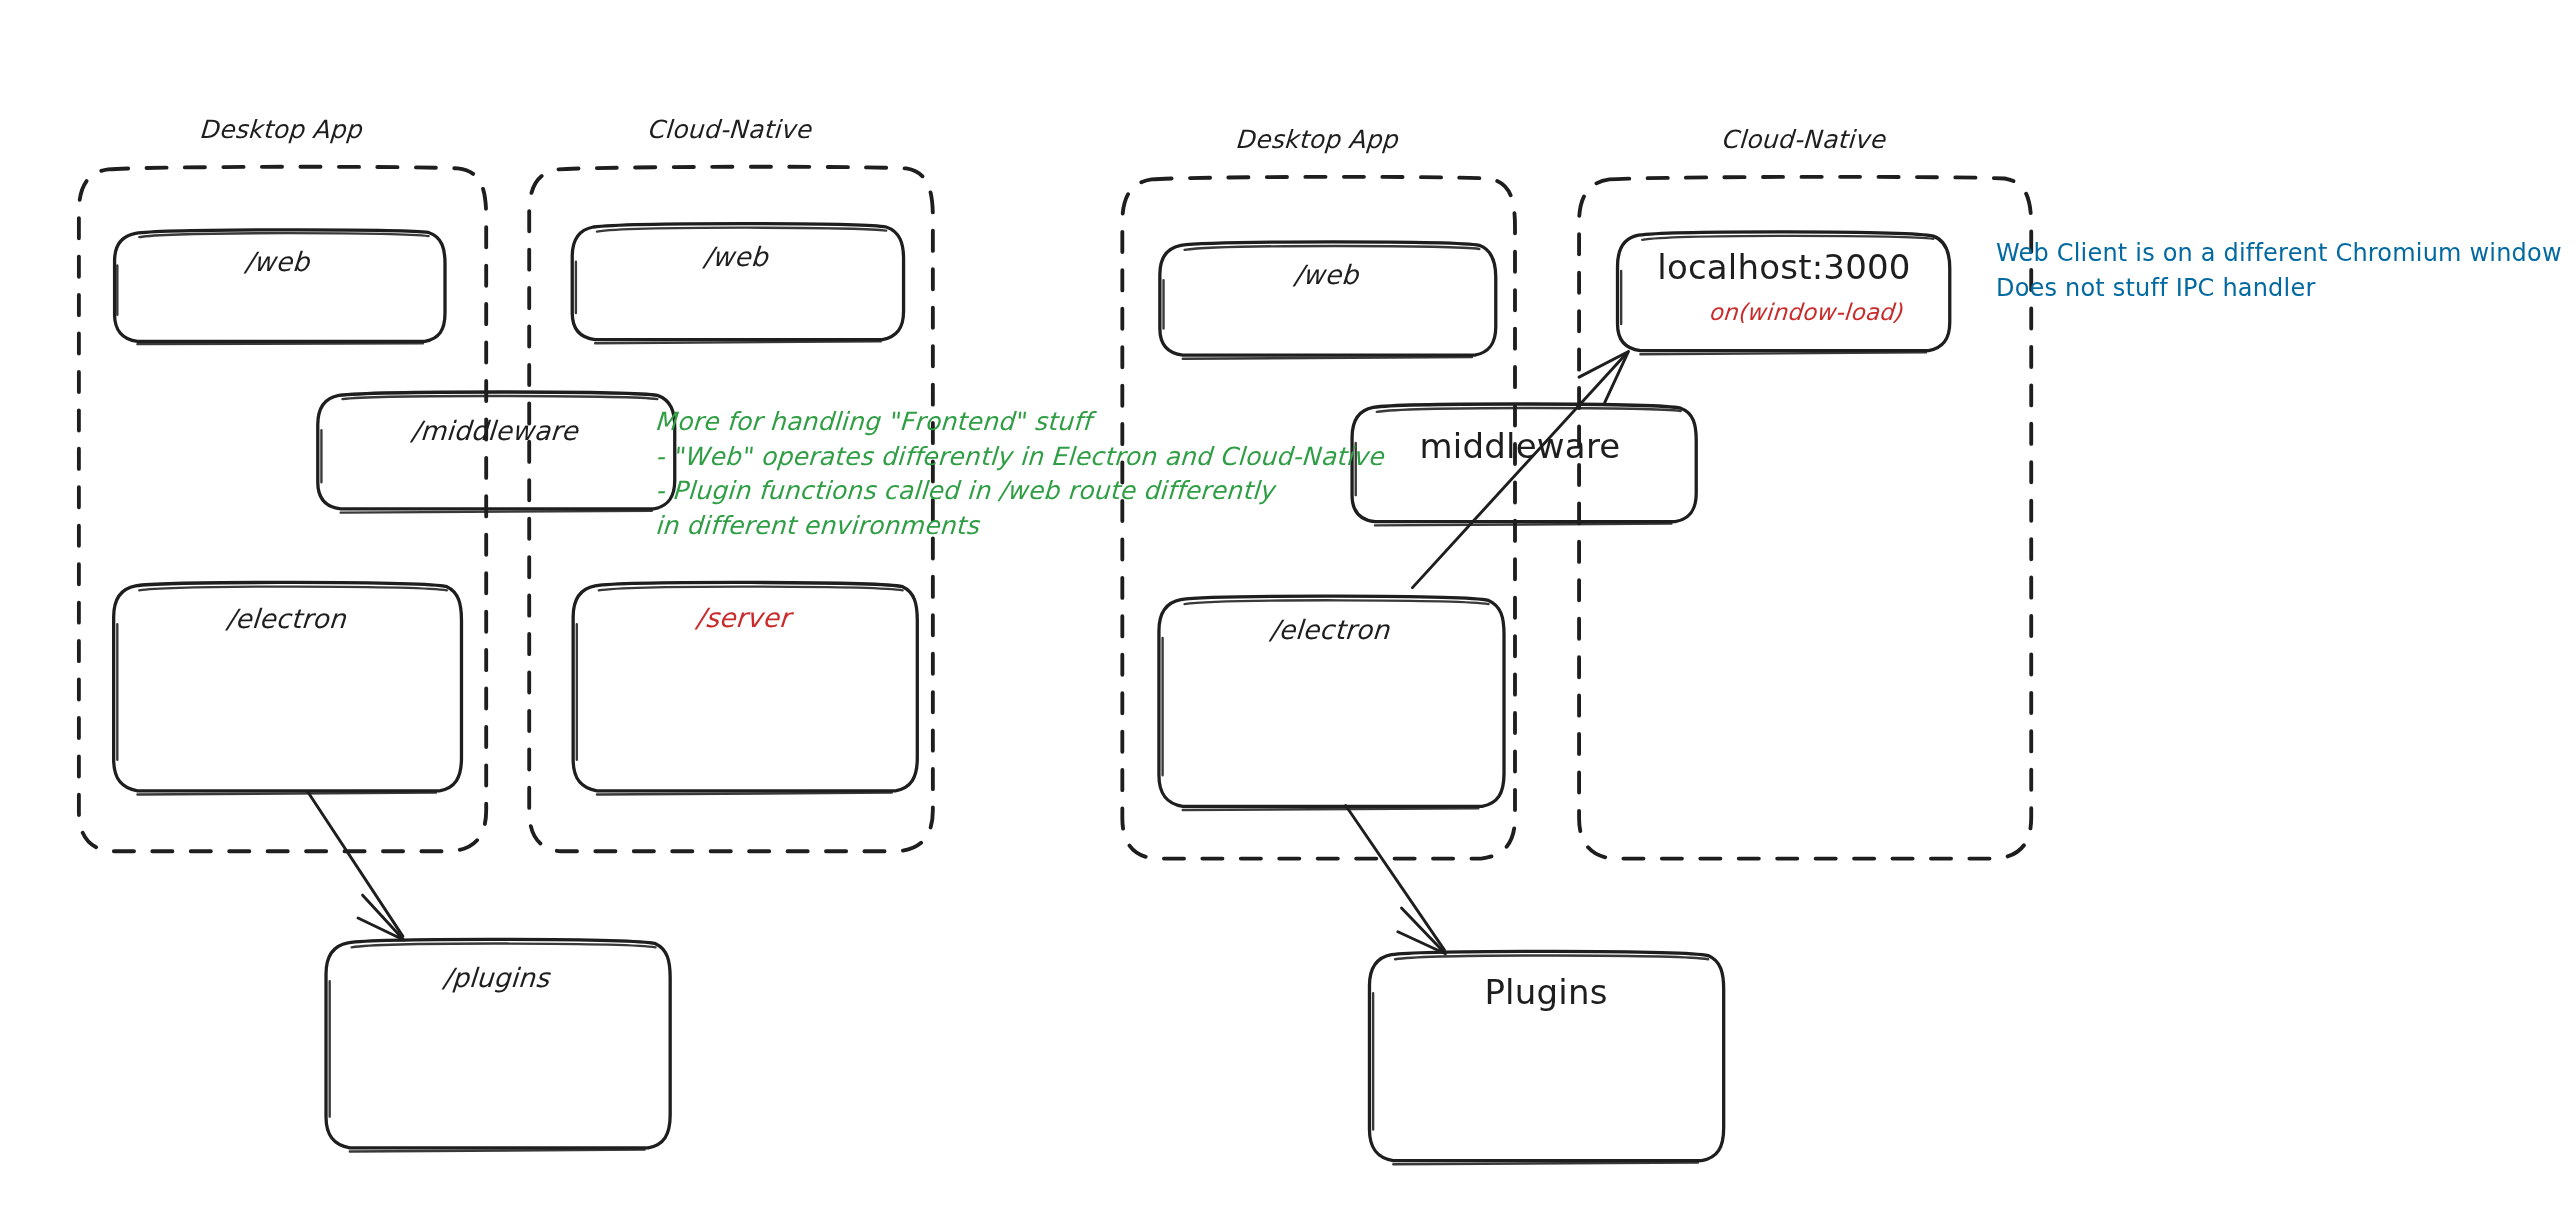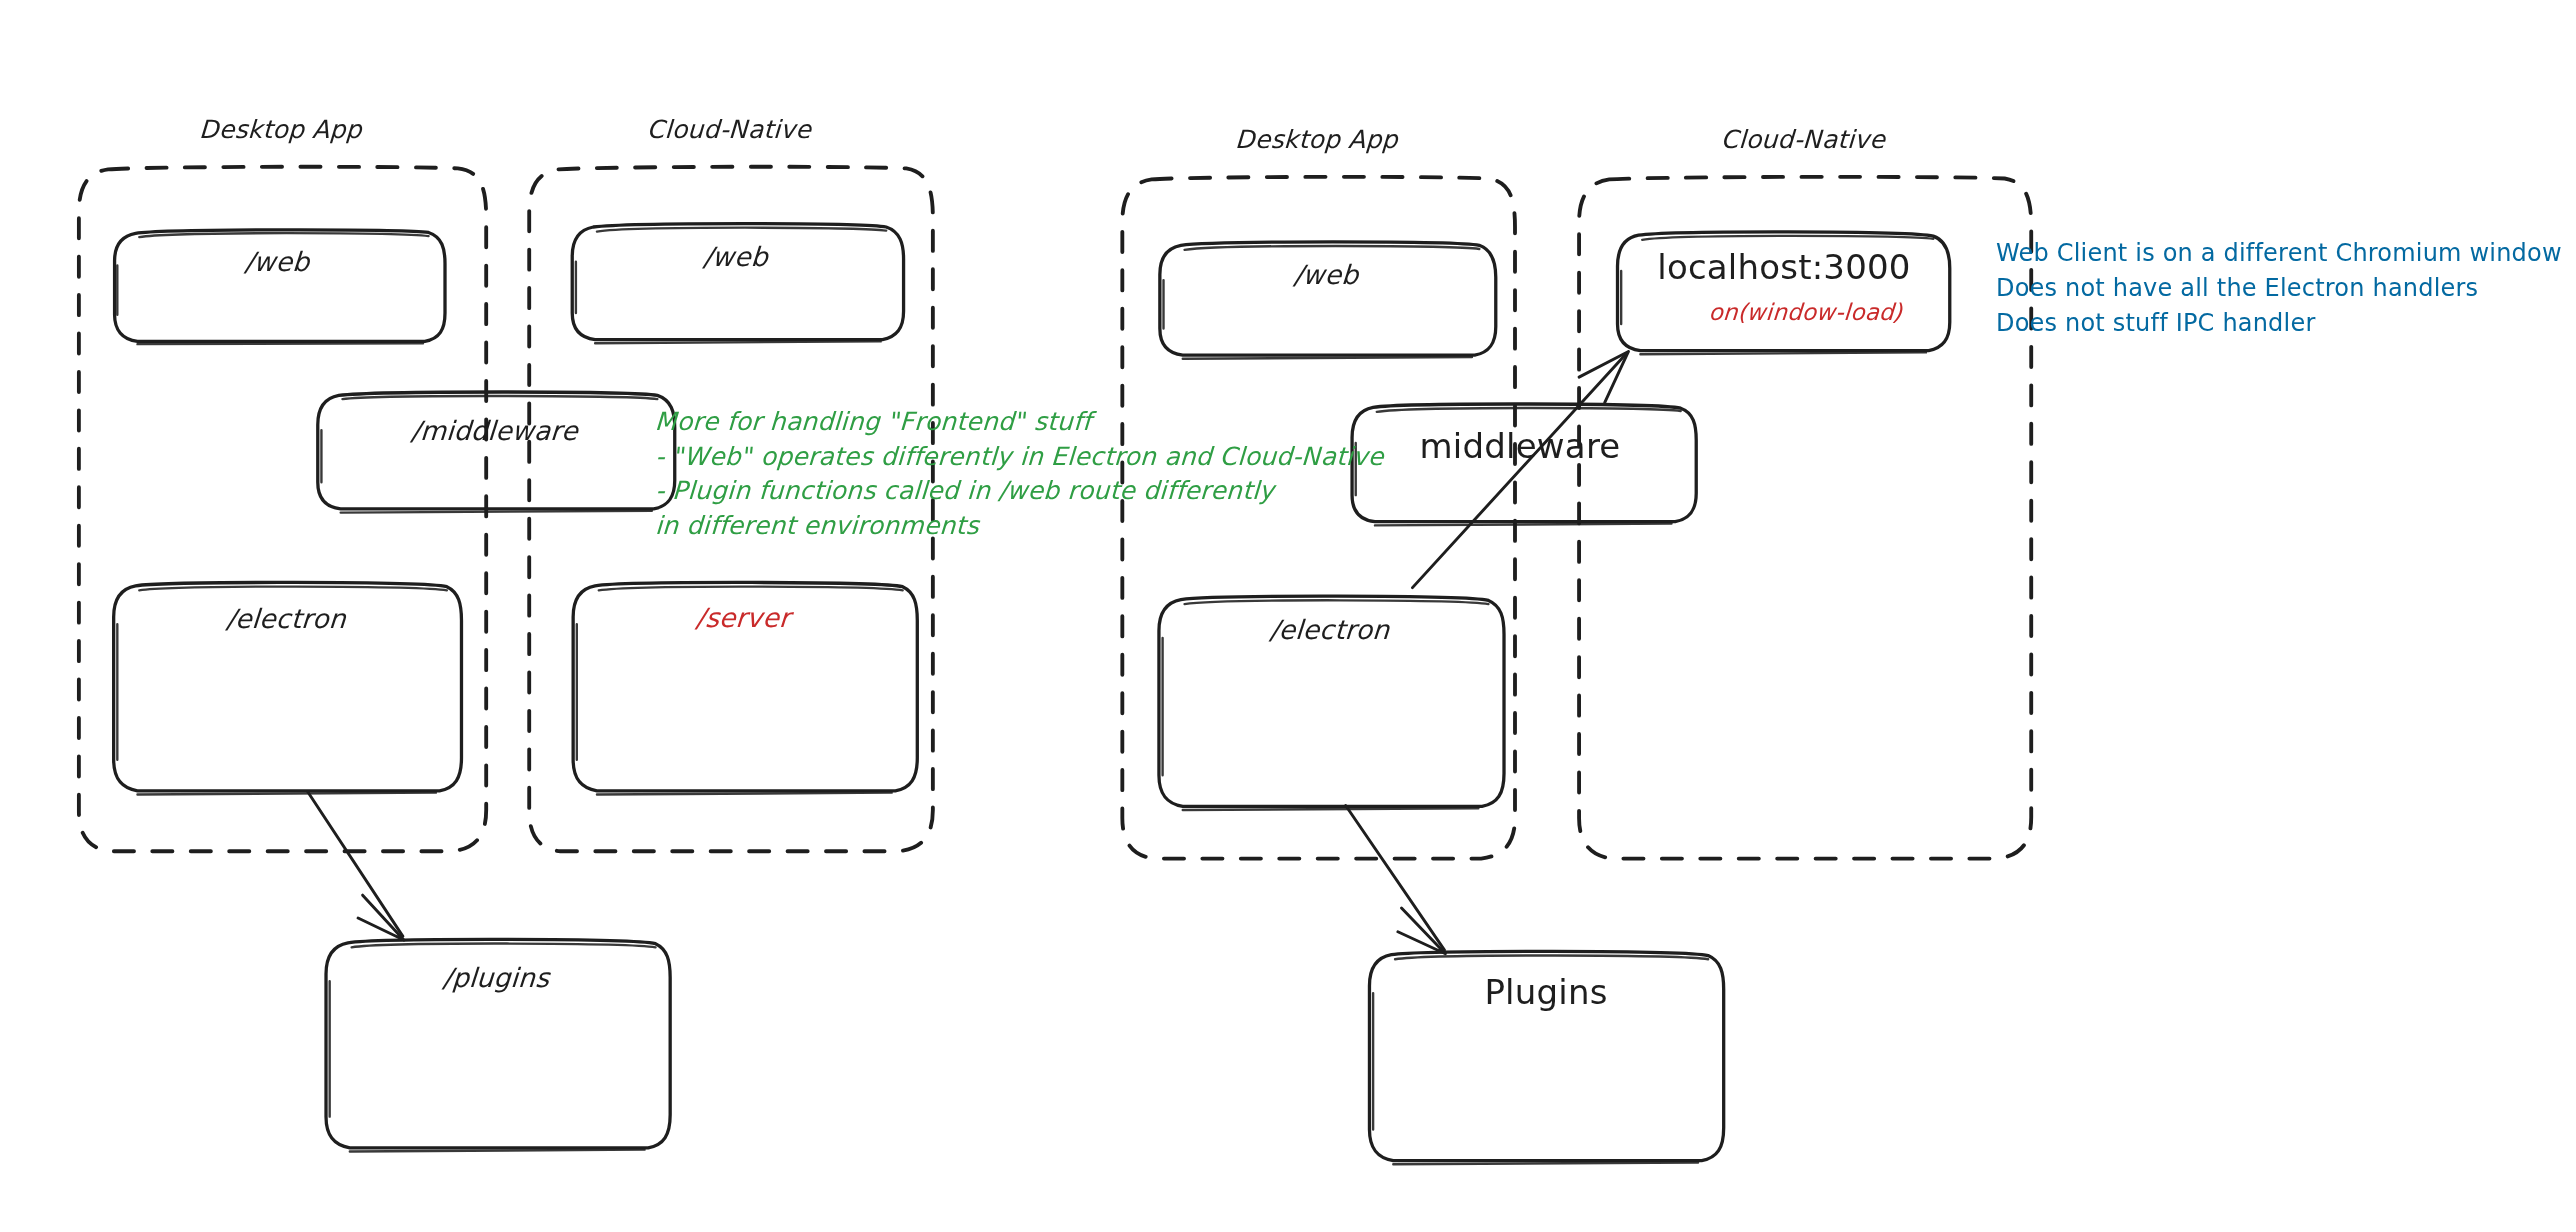--- a/index.html
+++ b/index.html
@@ -229,18 +229,17 @@
 
   <div class="lbl box-title center-wrap" style="left:1160px; top:258px; width:336px;">/web</div>
   <div class="lbl box-title-plain center-wrap" style="left:1618px; top:245px; width:332px;">localhost:3000</div>
   <div class="lbl red-sub center-wrap" style="left:1661px; top:297px; width:293px;">on(window-load)</div>
   <div class="lbl box-title-plain center-wrap" style="left:1352px; top:424px; width:336px;">middleware</div>
   <div class="lbl box-title center-wrap" style="left:1159px; top:613px; width:345px;">/electron</div>
   <div class="lbl box-title-plain center-wrap" style="left:1369px; top:970px; width:354px;">Plugins</div>
 
   <div style="position:absolute; left:1996px; top:236px;">
     <div class="lbl note-red" style="position:relative;">Web Client is on a different Chromium window</div>
-    <div class="lbl note-red" style="position:relative;">Does not have all the Electron handlers</div>
     <div class="lbl note-red" style="position:relative;">Does not stuff IPC handler</div>
   </div>
 
 </div>
 
 
 </body></html>

